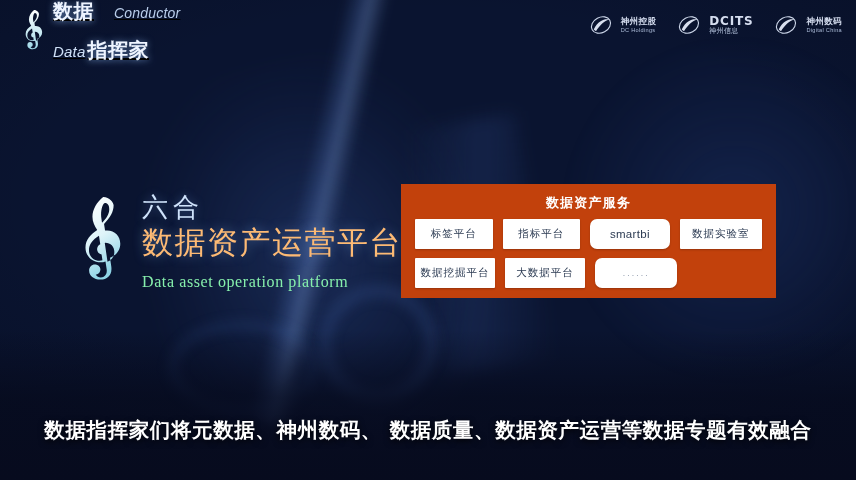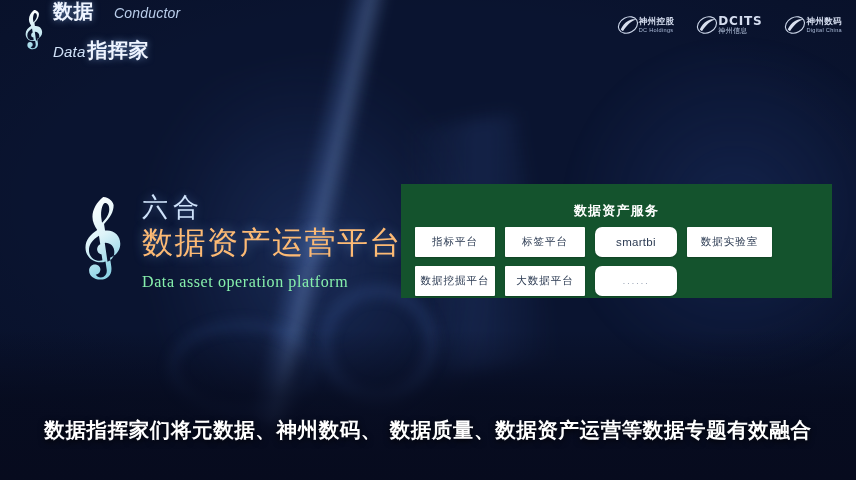--- a/index.html
+++ b/index.html
@@ -55,41 +55,41 @@
     background:radial-gradient(ellipse 110% 95% at 50% 42%, rgba(0,0,0,0) 42%, rgba(4,8,24,.62) 100%);
   }
   .bottom-fade {
     position:absolute; left:0; right:0; bottom:0; height:150px;
     background:linear-gradient(180deg, rgba(6,10,28,0) 0%, rgba(6,10,28,.72) 45%, #070b1e 100%);
   }
 
   
   #brand {
     position:absolute; left:18px; top:6px; width:200px; height:48px;
-    display:flex; align-items:center; gap:5px;
+    display:flex; align-items:center; gap:5px;text-decoration:underline;
   }
   #brand .clef-small { width:30px; height:44px; flex:none; }
   .brand-txt { display:flex; flex-direction:column; line-height:1; padding-top:1px; }
   .brand-row { display:flex; align-items:baseline; }
   .brand-cn {
     font-size:20px; font-weight:bold; color:#eef4ff; letter-spacing:.5px;
     text-shadow:0 0 7px rgba(150,195,255,.55);
     font-family:"DejaVu Sans","Liberation Sans",sans-serif;
   }
   .brand-en {
     font-size:14px; font-style:italic; color:#b9cdea; margin-left:20px; letter-spacing:.2px;
   }
   .brand-en-lead { font-size:15px; font-style:italic; color:#cfe0f6; letter-spacing:.2px; margin-right:2px; }
 
   
   #partners {
     position:absolute; right:14px; top:10px; height:30px;
     display:flex; align-items:center; gap:22px;
   }
-  .partner { display:flex; align-items:center; gap:0; opacity:.92; }
+  .partner { display:flex; align-items:center; gap:9px; opacity:.92; }
   .partner .swoosh { width:22px; height:20px; flex:none; }
   .p-txt { display:flex; flex-direction:column; line-height:1.08; }
   .p-cn { font-size:8.5px; color:#e6eeff; font-weight:bold; letter-spacing:.4px;
           font-family:"DejaVu Sans","Liberation Sans",sans-serif; }
   .p-cn.lat { font-size:12px; letter-spacing:.8px; }
   .p-en { font-size:5.6px; color:#b7c7e4; letter-spacing:.3px; }
   .p-en.cnsub { font-size:7px; color:#cad9f2; font-family:"DejaVu Sans","Liberation Sans",sans-serif; }
 
   
   #title-block {
@@ -107,22 +107,22 @@
     font-family:"DejaVu Sans","Liberation Sans",sans-serif;
     text-shadow:0 0 12px rgba(130,185,255,.45);
   }
   .t-line3 {
     font-size:16px; color:#86efac; letter-spacing:.6px; margin-top:11px;
     font-family:Liberation Serif, serif;
   }
 
   
   #service-panel {
-    position:absolute; left:401px; top:184px; width:431px; height:114px;
-    background:#14532d; padding:16px 14px 11px;
+    position:absolute; left:401px; top:184px; width:375px; height:114px;
+    background:#c2410c; padding:8px 14px 11px;
   }
   .panel-title {
     text-align:center; color:#ffffff; font-size:13px; font-weight:bold;
     letter-spacing:1.2px; line-height:22px; margin-bottom:5px;
     font-family:"DejaVu Sans","Liberation Sans",sans-serif;
   }
   .tile-row { display:flex; gap:10px; margin-bottom:9px; }
   .tile-row:last-child { margin-bottom:0; }
   .tile {
     background:#ffffff; height:30px; border-radius:1px;
@@ -234,22 +234,22 @@
       <div class="t-line1">六合</div>
       <div class="t-line2">数据资产运营平台</div>
       <div class="t-line3">Data asset operation platform</div>
     </div>
   </div>
 
   <div id="service-panel">
     <div class="panel-title">数据资产服务</div>
 
     <div class="tile-row">
+      <div class="tile w2">标签平台</div>
       <div class="tile w1">指标平台</div>
-      <div class="tile w2">标签平台</div>
       <div class="tile w3 latin">smartbi</div>
       <div class="tile w4">数据实验室</div>
     </div>
 
     <div class="tile-row">
       <div class="tile w1">数据挖掘平台</div>
       <div class="tile w2">大数据平台</div>
       <div class="tile w3 ellip">......</div>
     </div>
   </div>

